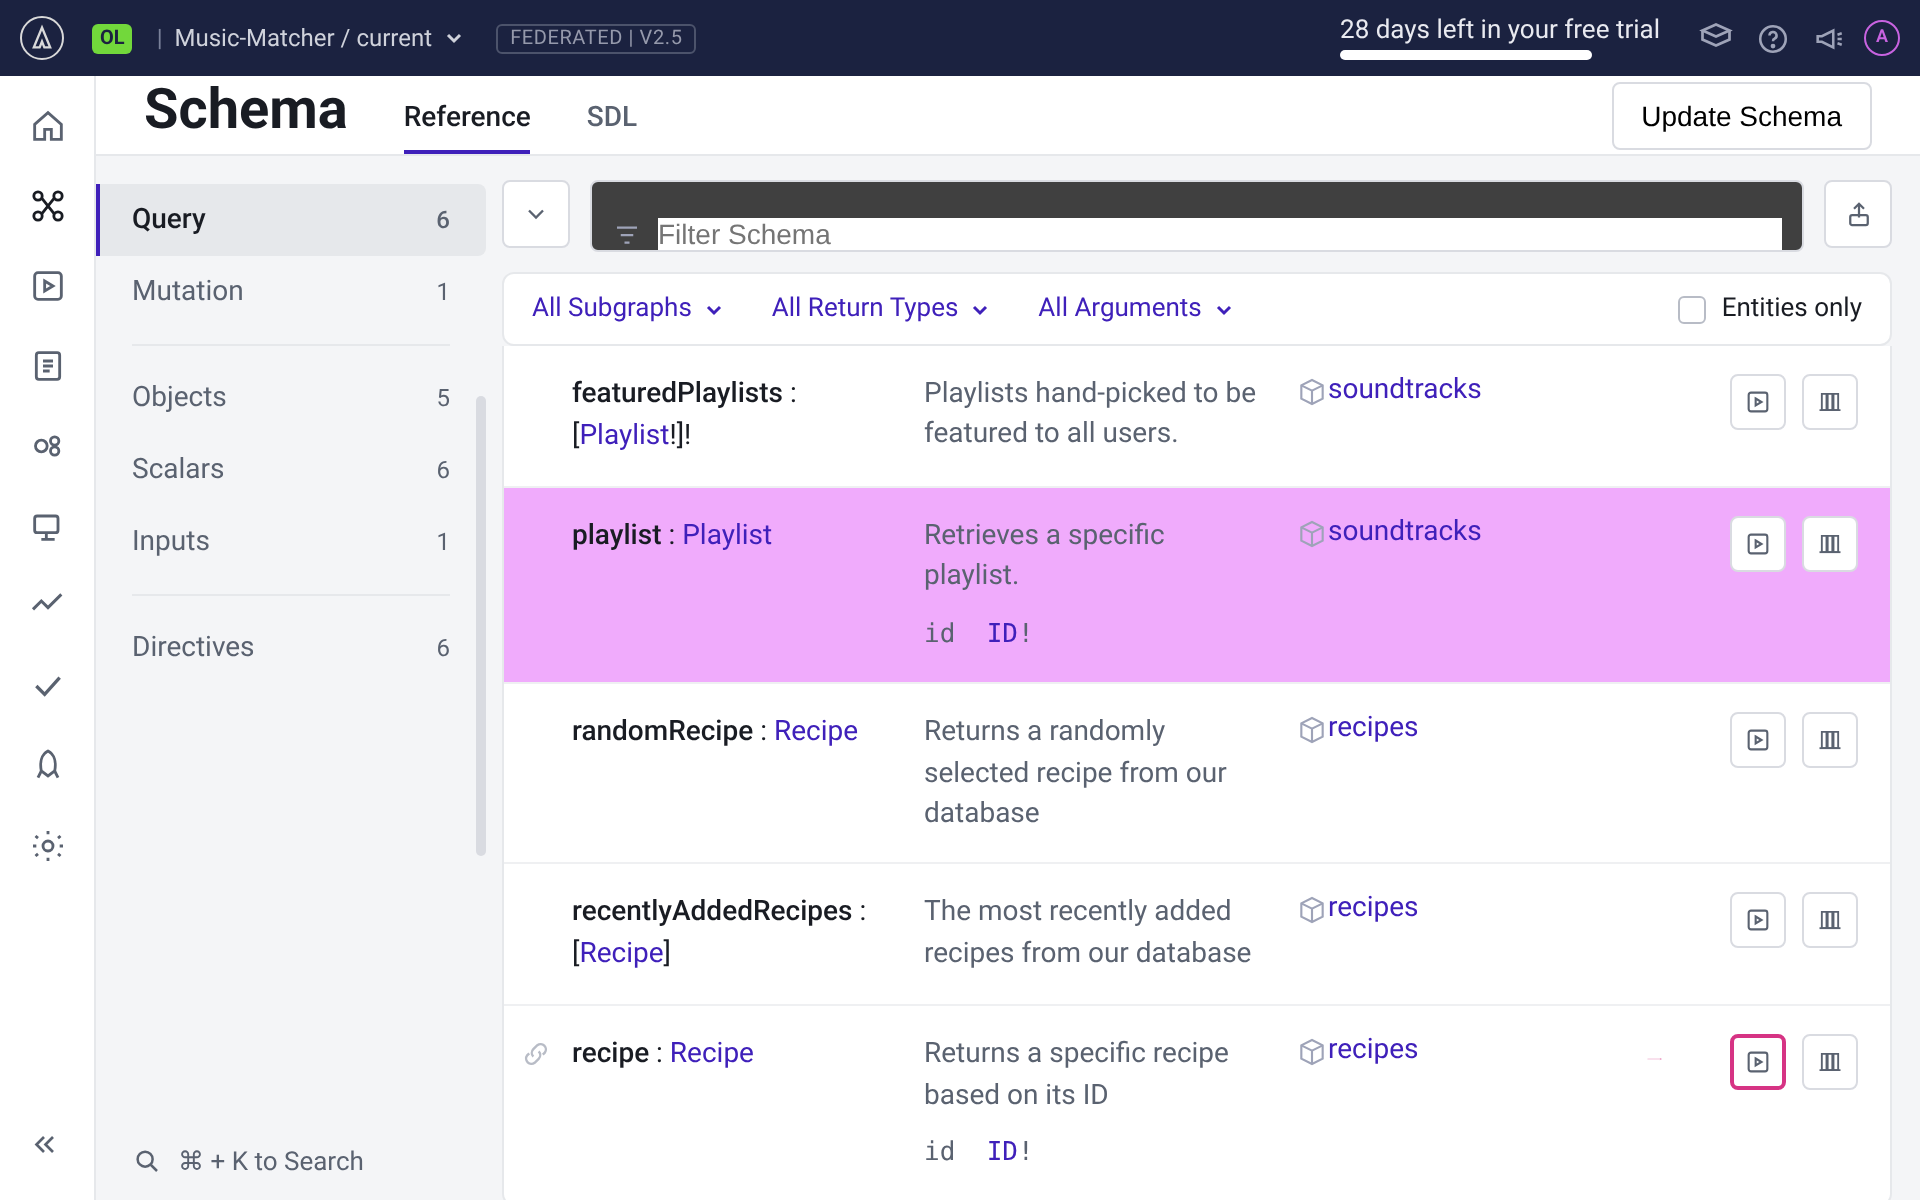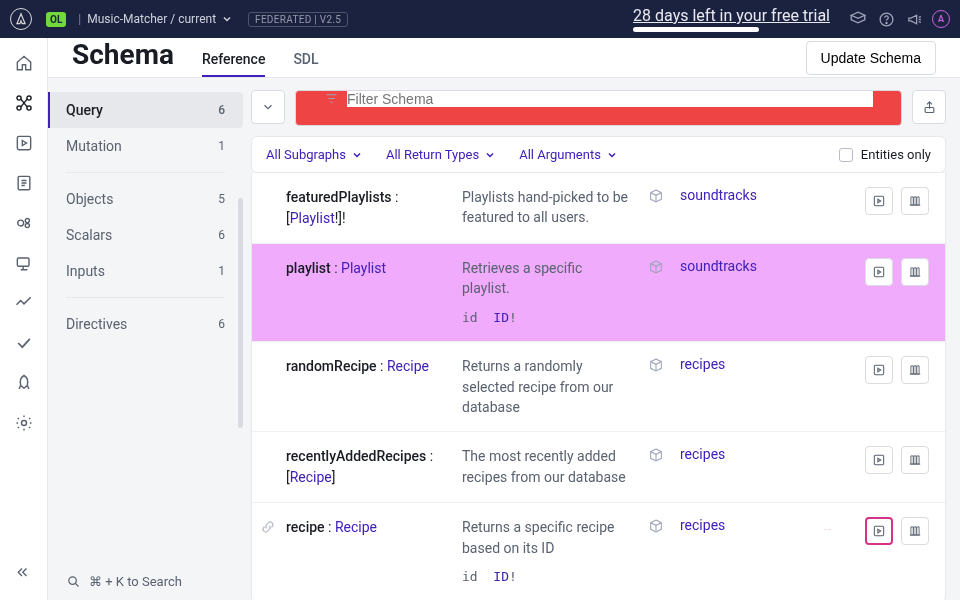--- a/index.html
+++ b/index.html
@@ -8,21 +8,21 @@
   .topbar { height: 38px; background: #1b2240; color: #fff; display: flex; align-items: center; padding: 0 10px; font-size: 12px; }
   .top-logo { width: 22px; height: 22px; border: 1.7px solid #d9d9d9; border-radius: 50%; display:flex; align-items:center; justify-content:center; margin-right:14px; }
   .top-logo svg { width:14px; height:14px; }
   .org-badge { background:#72d83b; color:#1b2240; font-weight:700; font-size:10px; padding:2px 4px; border-radius:3px; margin-right:6px; }
   .org-divider { color:#7a819a; margin:0 6px; }
   .breadcrumb-seg { color:#cfd2db; }
   .caret { margin-left:6px; display:inline-flex; }
   .fed-badge { border:1px solid #4c536b; color:#9599ab; font-size:10px; padding:1px 6px; border-radius:3px; margin-left:16px; letter-spacing:.3px; }
   .top-spacer { flex:1; }
   .trial-wrap { text-align:center; margin-right:14px; }
-  .trial-text { font-size:16px; color:#e9eaf0; margin-bottom:2px;text-decoration:underline; }
+  .trial-text { font-size:13px; color:#e9eaf0; margin-bottom:2px; }
   .trial-bar { width:126px; height:5px; background:#3a4059; border-radius:3px; overflow:hidden; }
   .trial-fill { height:100%; background:#fff; width:100%; }
   .top-icon { width:18px; height:18px; margin:0 5px; color:#9ea3b8; display:flex; align-items:center; justify-content:center; cursor:pointer; }
   .avatar { width:18px; height:18px; border:1.5px solid #c863e0; border-radius:50%; display:flex;align-items:center;justify-content:center; color:#c863e0; font-size:9px; font-weight:600; margin-left:4px; }
   
   .body { display:flex; height:562px; }
   .iconrail { width:48px; background:#fff; border-right:1px solid #e6e8eb; display:flex; flex-direction:column; align-items:center; padding-top:14px; gap:18px; }
   .rail-icon { width:22px; height:22px; color:#5a6270; display:flex; align-items:center; justify-content:center; cursor:pointer; border-radius:4px; }
   .rail-icon.active { color:#191c23; }
   .rail-spacer { flex:1; }
@@ -41,40 +41,40 @@
   .side-item { display:flex; justify-content:space-between; align-items:center; padding:10px 18px; font-size:14px; color:#5a6270; cursor:pointer; }
   .side-item.active { background:#e6e8eb; color:#191c23; font-weight:500; border-left:2px solid #3f20ba; padding-left:16px; border-radius:0 4px 4px 0; }
   .side-count { font-size:12px; color:#5a6270; }
   .side-divider { height:1px; background:#e6e8eb; margin:8px 18px; }
   .side-scrollbar-hint { position:absolute; right:0; top:120px; width:5px; height:230px; background:#d9dbe1; border-radius:3px; }
   .search-row { margin-top:auto; padding:14px 18px; display:flex; align-items:center; gap:8px; color:#5a6270; font-size:13px; background:#f4f5f7; }
   
   .panel { flex:1; padding:12px 14px 0 8px; display:flex; flex-direction:column; overflow:hidden; }
   .panel-top-row { display:flex; gap:10px; margin-bottom:10px; }
   .expand-btn { width:34px; height:34px; background:#fff; border:1px solid #d9dbe1; border-radius:4px; display:flex; align-items:center; justify-content:center; cursor:pointer; }
-  .filter-input-wrap { flex:1; height:36px; background:#ef4444; border:1px solid #d9dbe1; border-radius:4px; display:flex; align-items:flex-start; padding:0 28px; gap:8px; color:#9ea3b8; }
+  .filter-input-wrap { flex:1; height:36px; background:#404040; border:1px solid #d9dbe1; border-radius:4px; display:flex; align-items:flex-end; padding:0 10px; gap:8px; color:#9ea3b8; }
   .filter-input { border:none; outline:none; font-size:14px; flex:1; color:#191c23; }
   .export-btn { width:34px; height:34px; background:#fff; border:1px solid #d9dbe1; border-radius:4px; display:flex; align-items:center; justify-content:center; cursor:pointer; }
   .filter-bar { background:#fff; border:1px solid #e6e8eb; border-radius:6px; padding:10px 14px; display:flex; align-items:center; gap:24px; font-size:13px; margin-bottom:0; }
   .filter-pill { color:#3f20ba; display:flex; align-items:center; gap:6px; cursor:pointer; }
   .entities { margin-left:auto; display:flex; align-items:flex-end; gap:8px; color:#191c23; }
   .checkbox { width:14px; height:14px; border:1.5px solid #b8bcc6; border-radius:3px; }
   
   .fields { background:#fff; border:1px solid #e6e8eb; border-top:none; border-radius:0 0 6px 6px; overflow-y:auto; flex:1; }
   .field-row { display:flex; padding:14px 16px 14px 34px; gap:16px; border-bottom:1px solid #eff0f2; position:relative; }
   .field-row.hover { background:#f0abfc; }
   .link-icon-spot { position:absolute; left:8px; top:16px; width:18px; height:18px; color:#b8bcc6; }
   .col-name { width:160px; font-size:14px; line-height:1.5; }
   .fname { font-weight:500; }
   .ftype { color:#3f20ba; }
   .col-desc { width:170px; font-size:14px; color:#5a6270; line-height:1.45; }
   .arg-line { margin-top:10px; font-family: ui-monospace, Menlo, monospace; font-size:13px; }
   .arg-name { color:#5a6270; }
   .arg-type { color:#3f20ba; }
-  .col-sub { width:130px; display:flex; gap:16px; align-items:flex-start; font-size:14px; }
+  .col-sub { width:130px; display:flex; gap:0; align-items:flex-start; font-size:14px; }
   .sub-link { color:#3f20ba; }
   .cube-icon { width:16px; height:16px; color:#9ea3b8; flex-shrink:0; margin-top:1px; }
   .col-actions { margin-left:auto; display:flex; gap:8px; align-items:flex-start; }
   .act-btn { width:28px; height:28px; border:1px solid #d9dbe1; border-radius:4px; background:#fff; display:flex; align-items:center; justify-content:center; cursor:pointer; color:#5a6270; }
   .act-btn.highlight { border:2px solid #d63384; }
   .annotation-arrow { position:absolute; left:-75px; top:12px; width:75px; height:2px; pointer-events:none; }
   svg { display:block; }
 </style>
 </head>
 <body>

